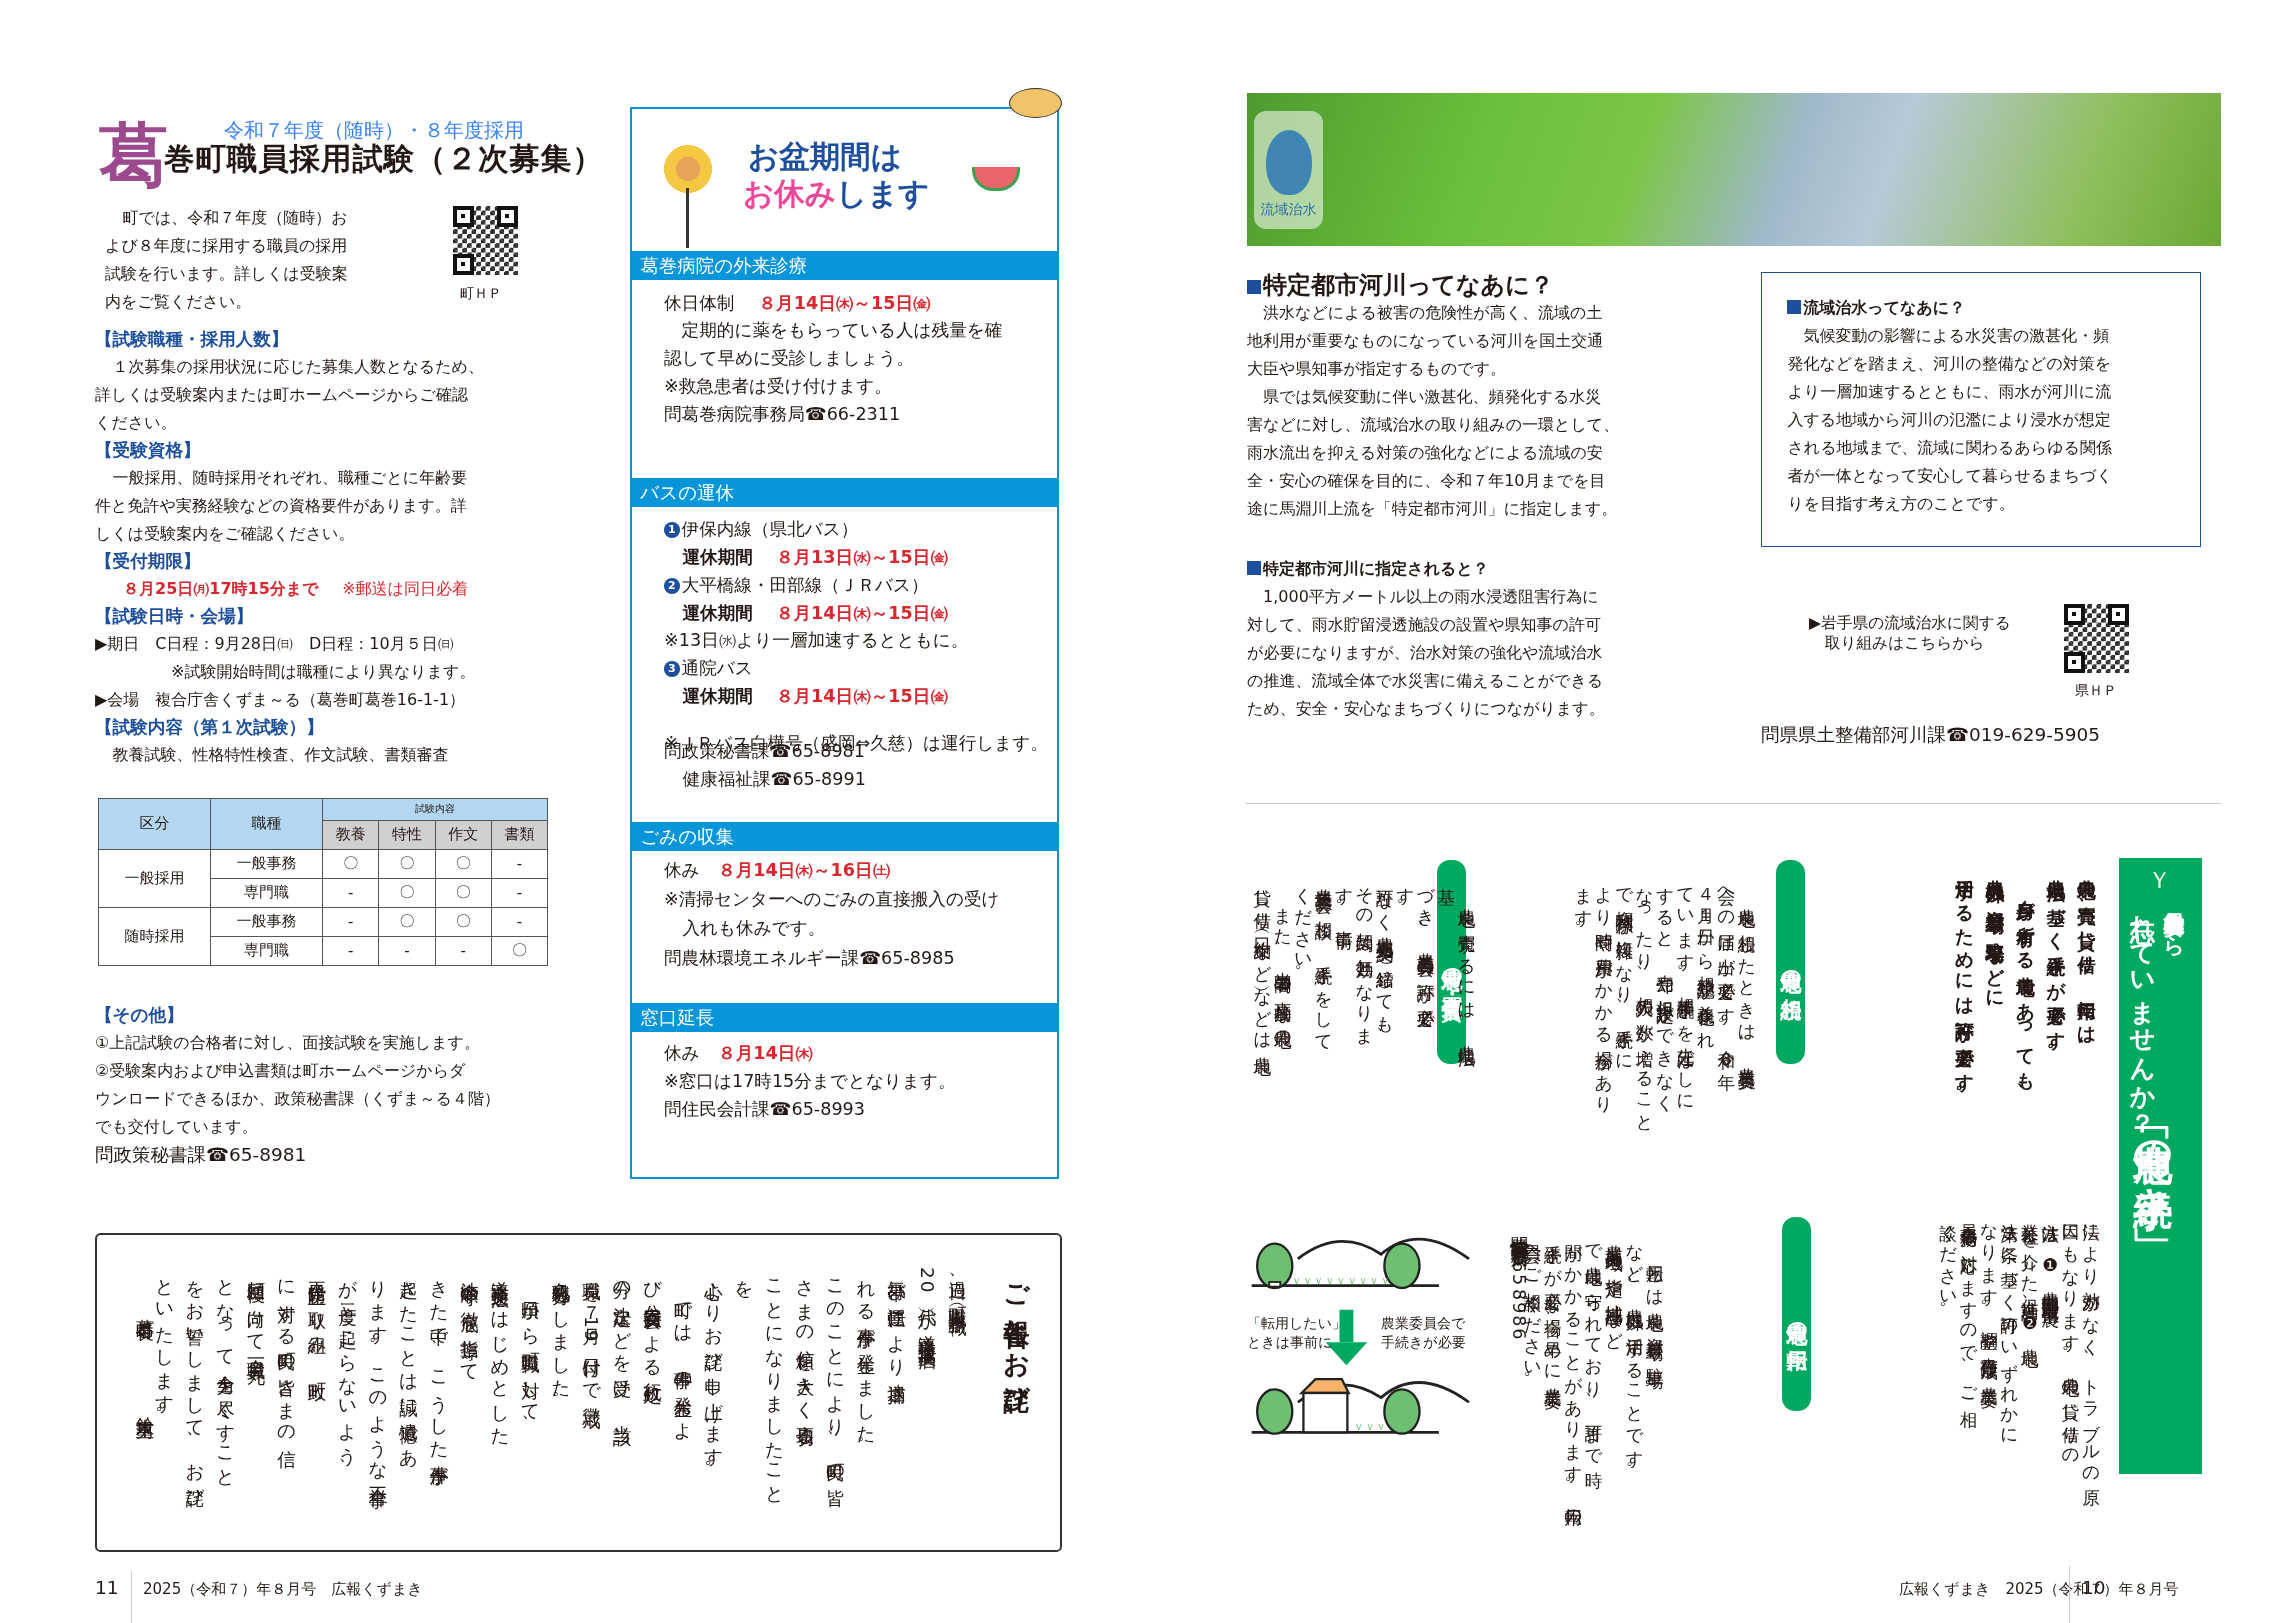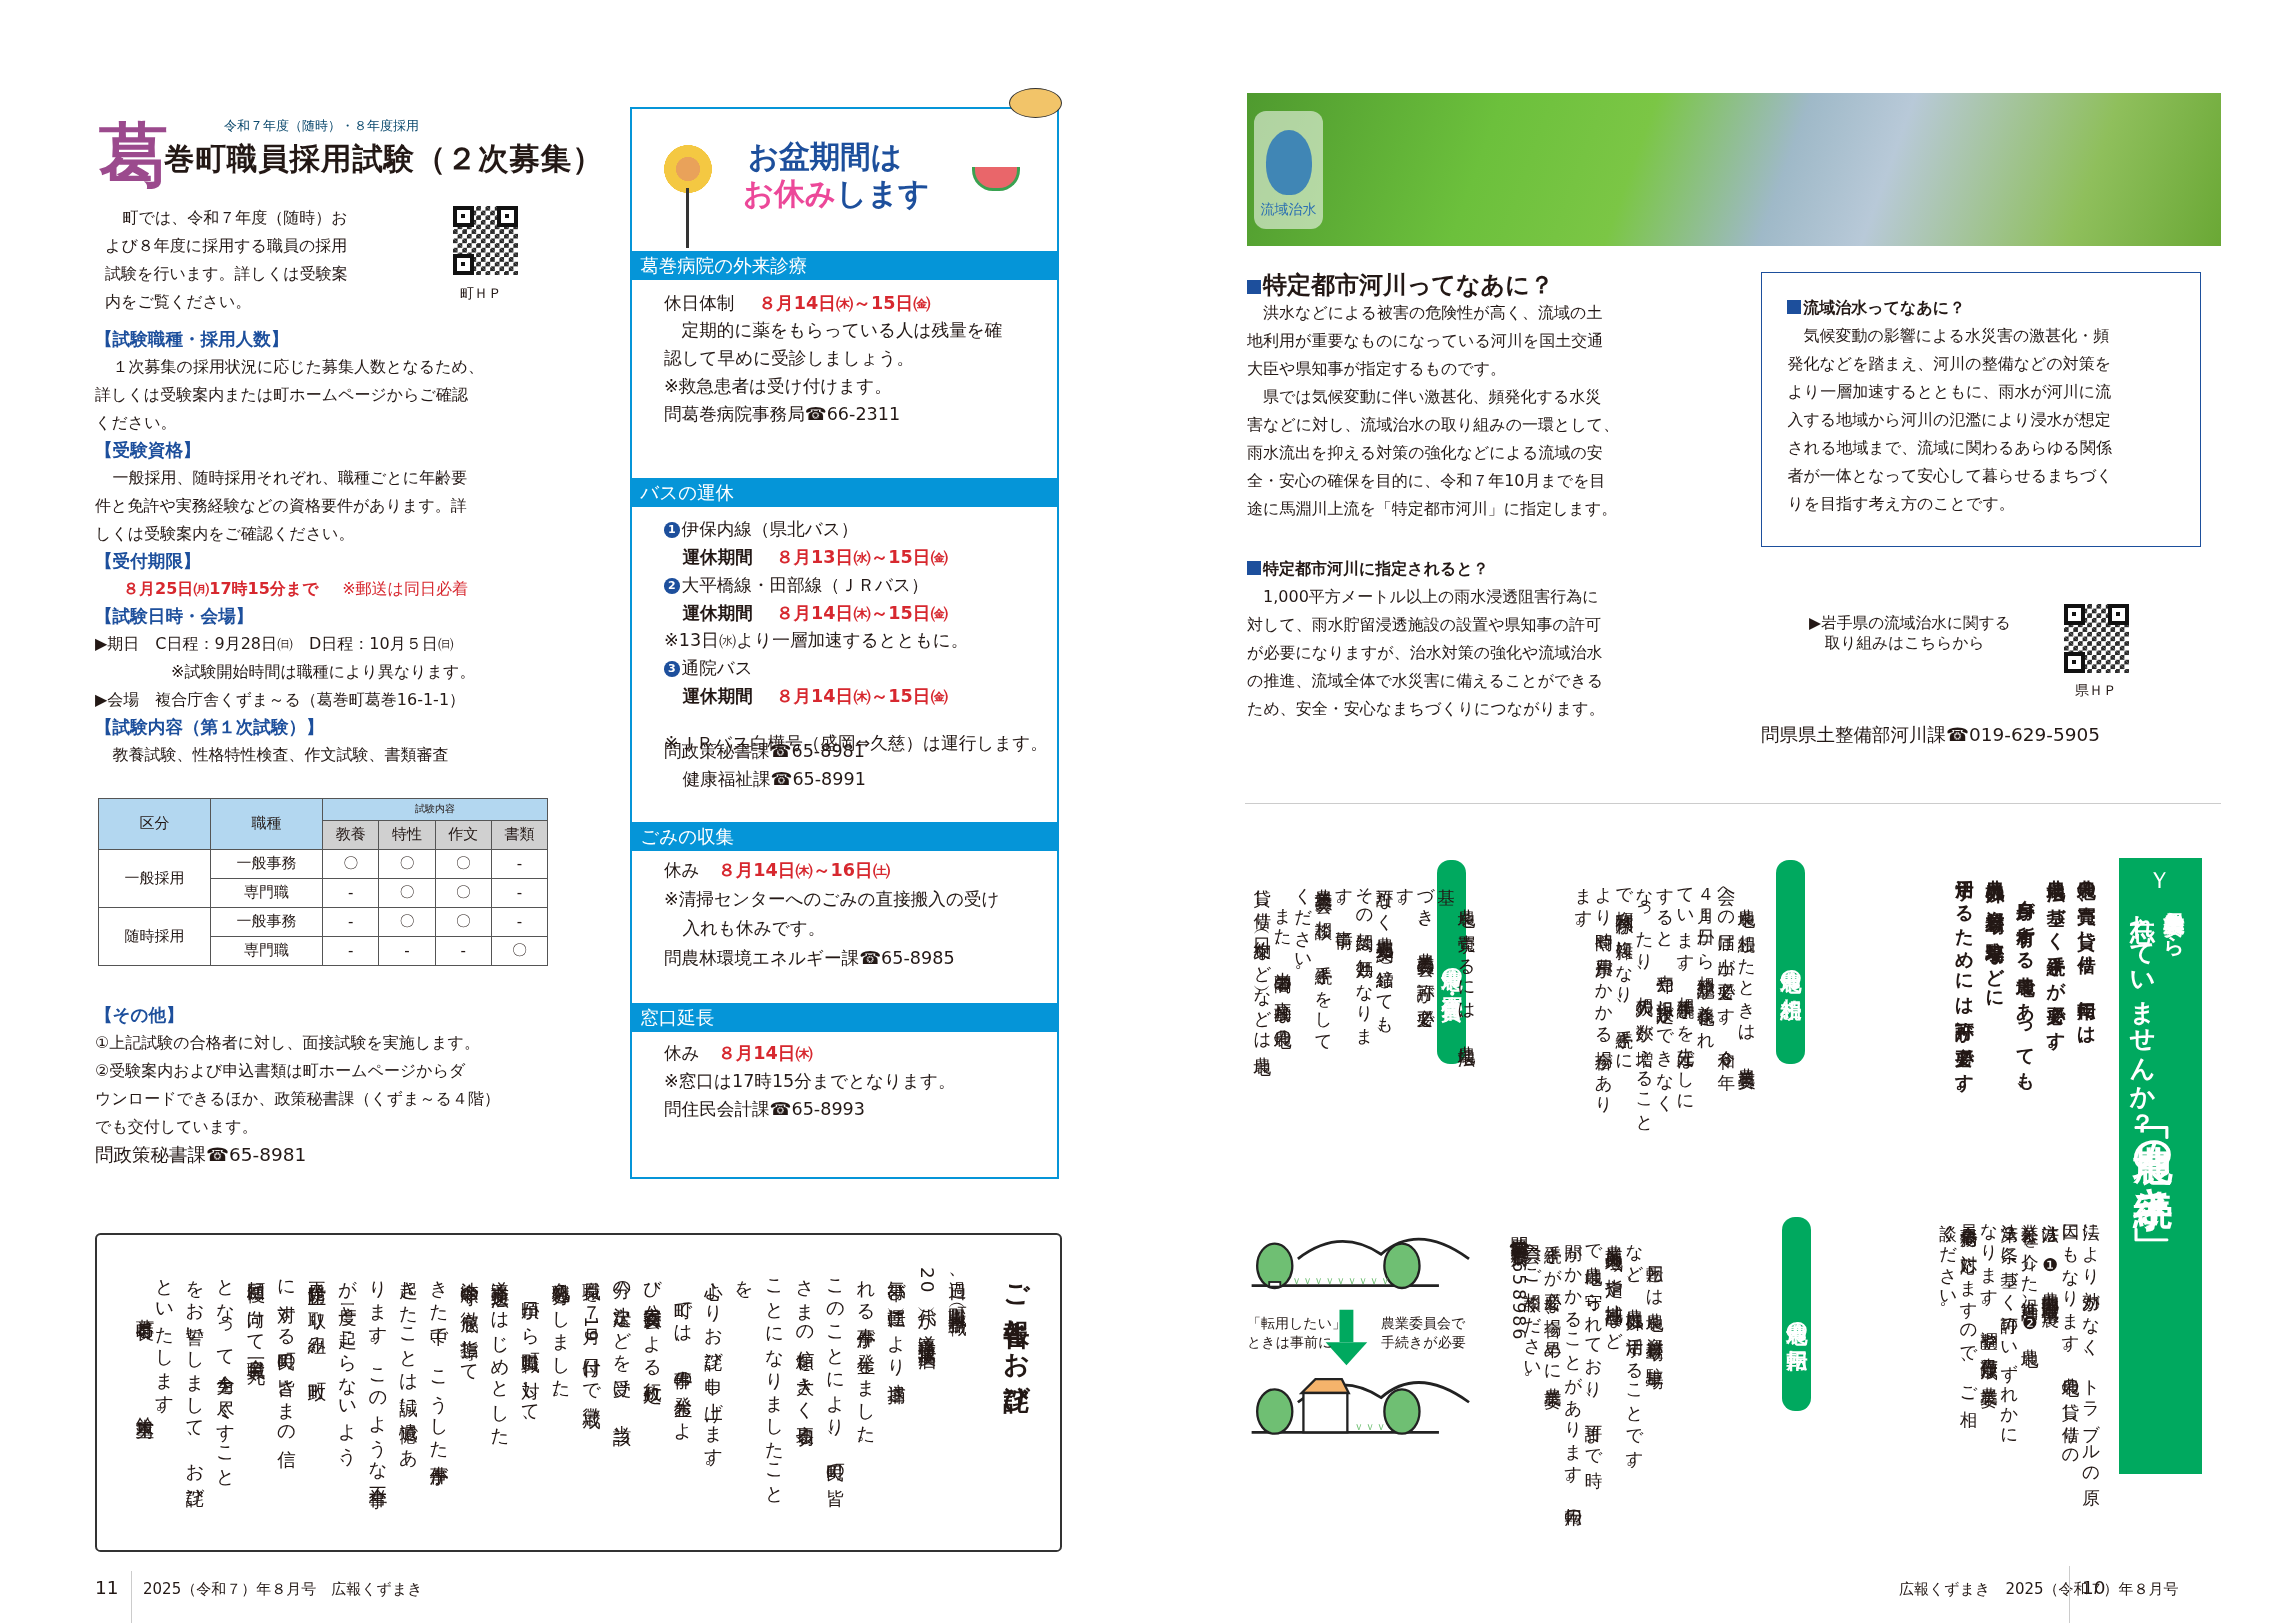--- a/index.html
+++ b/index.html
@@ -2,21 +2,21 @@
 <html style="font-size:7.4px"><head>
 <meta charset="utf-8">
 <style>
   html,body{margin:0;padding:0;background:#fff;}
   body{width:2295px;height:1623px;position:relative;overflow:hidden;font-family:"DejaVu Sans","Liberation Sans",sans-serif;color:#231815;}
   .abs{position:absolute;}
   .red{color:#d7282f;}
   .bold{font-weight:bold;}
   
   .kanji-big{font-size:69px;font-weight:bold;color:#9b4a8d;line-height:1;}
-  .sub-title{font-size:13px;color:#0c4a6e;}
+  .sub-title{font-size:20px;color:#3b82f6;}
   .main-title{font-size:30.5px;font-weight:bold;letter-spacing:0.9px;}
   .para{font-size:16px;line-height:28px;}
   .sec-head{font-size:17.6px;color:#1d4f9c;font-weight:bold;line-height:27px;}
   .qr-box{position:absolute;background:#fff;}
   .qr-box .fin{position:absolute;width:21px;height:21px;border:4.6px solid #111;box-sizing:border-box;background:#fff;}
   .qr-box .fin::after{content:"";position:absolute;left:3.7px;top:3.7px;width:4.6px;height:4.6px;background:#111;}
   .qr-box .mod{position:absolute;inset:0;background-image:
      linear-gradient(45deg,#111 25%,transparent 25%,transparent 75%,#111 75%),
      linear-gradient(45deg,#111 25%,transparent 25%,transparent 75%,#111 75%);
      background-size:9.3px 9.3px;background-position:0 0,4.6px 4.6px;opacity:.9;}

